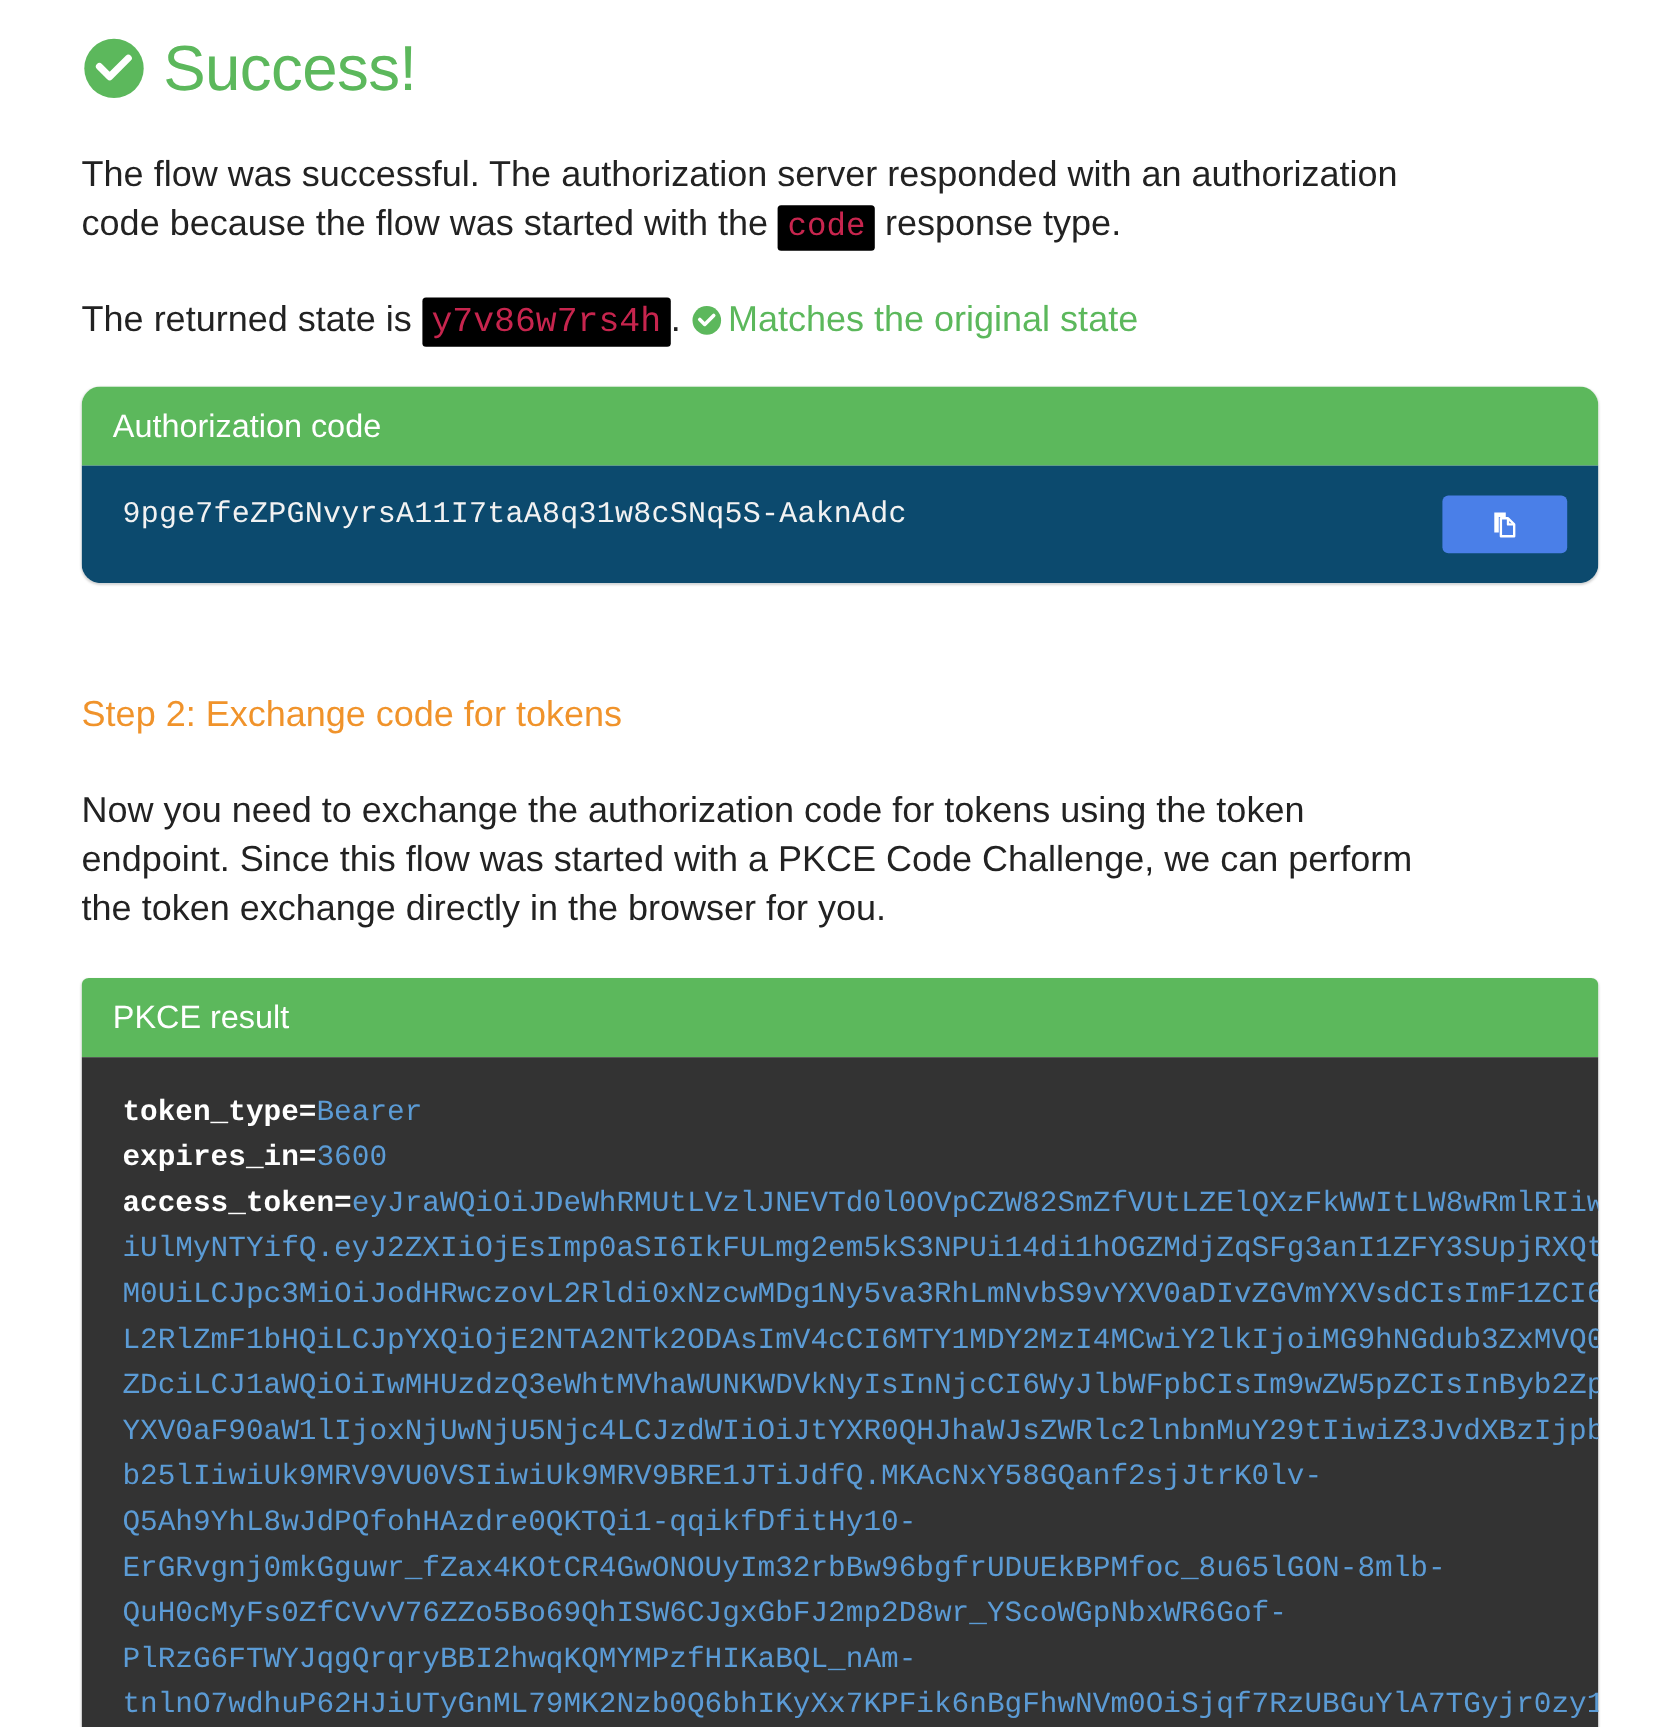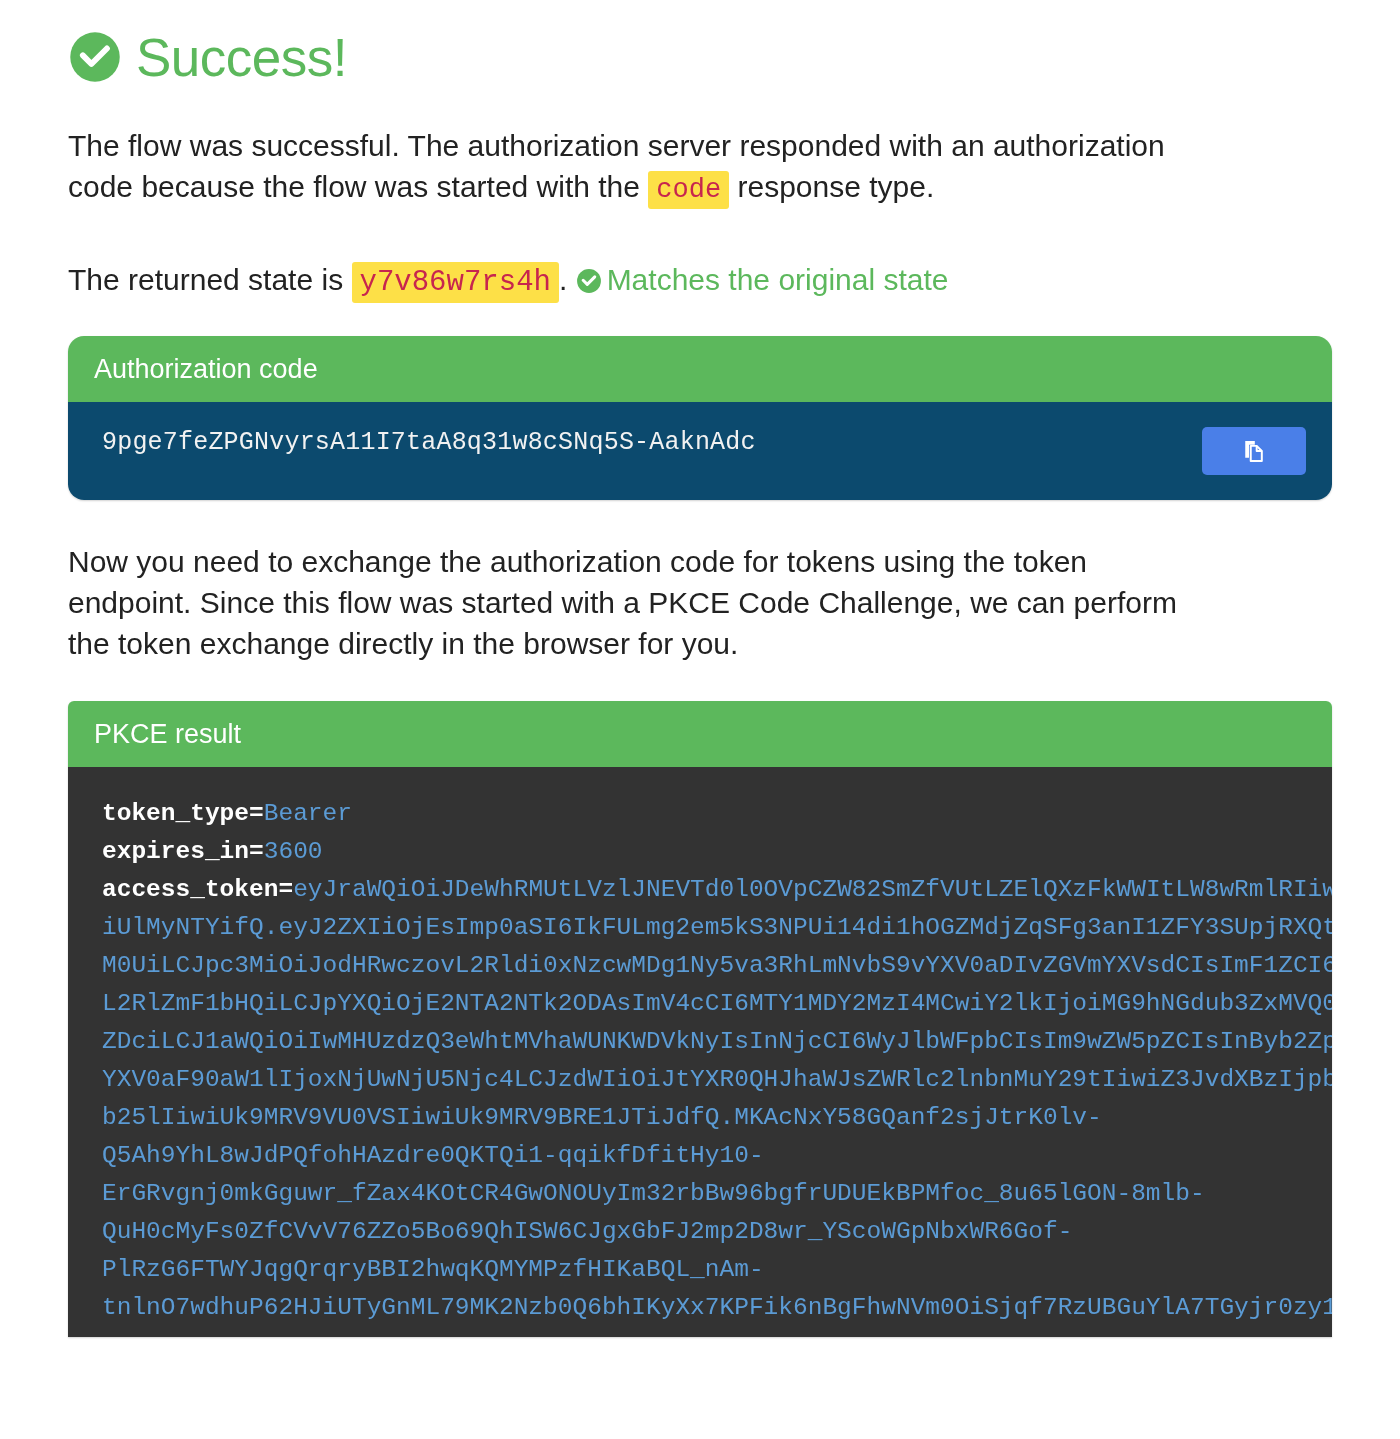--- a/index.html
+++ b/index.html
@@ -67,25 +67,25 @@
   
   p.copy {
     font-size: 30px;
     line-height: 1.36;
     color: #222222;
     margin: 42px 0 0 0;
     max-width: 1130px;
     font-weight: 400;
   }
   p.copy.second {
-    margin-top: 51px;
+    margin-top: 38px;
   }
   code.inline {
     font-family: "Liberation Mono", monospace;
-    background: #fde047;
+    background: #000000;
     color: #c7254e;
     font-size: 27px;
     padding: 4px 8px;
     border-radius: 3px;
     white-space: nowrap;
   }
   code.inline.state {
     font-size: 29px;
   }
   .match-note {
@@ -238,20 +238,21 @@
       <button class="copy-btn">
         <svg class="copy-icon" viewBox="0 0 24 24">
           <path d="M4.5 3.5 h8.2 v3.2 h-5 v11 h-3.2 z" fill="#ffffff"></path>
           <path d="M9.2 7.6 h5.1 l4.4 4.4 v8.5 h-9.5 z" fill="none" stroke="#ffffff" stroke-width="1.7" stroke-linejoin="round"></path>
           <path d="M14.3 7.6 v4.4 h4.4" fill="none" stroke="#ffffff" stroke-width="1.7" stroke-linejoin="round"></path>
         </svg>
       </button>
     </div>
   </div>
 
+  <h3 class="step-heading">Step 2: Exchange code for tokens</h3>
   <p class="copy">Now you need to exchange the authorization code for tokens using the token endpoint. Since this flow was started with a PKCE Code Challenge, we can perform the token exchange directly in the browser for you.</p>
 
   <div class="pkce-panel">
     <div class="panel-heading">PKCE result</div>
     <div class="pkce-body">
 
       <div class="kvline">
         <span class="k">token_type=</span><span class="v">Bearer</span>
       </div>
 

